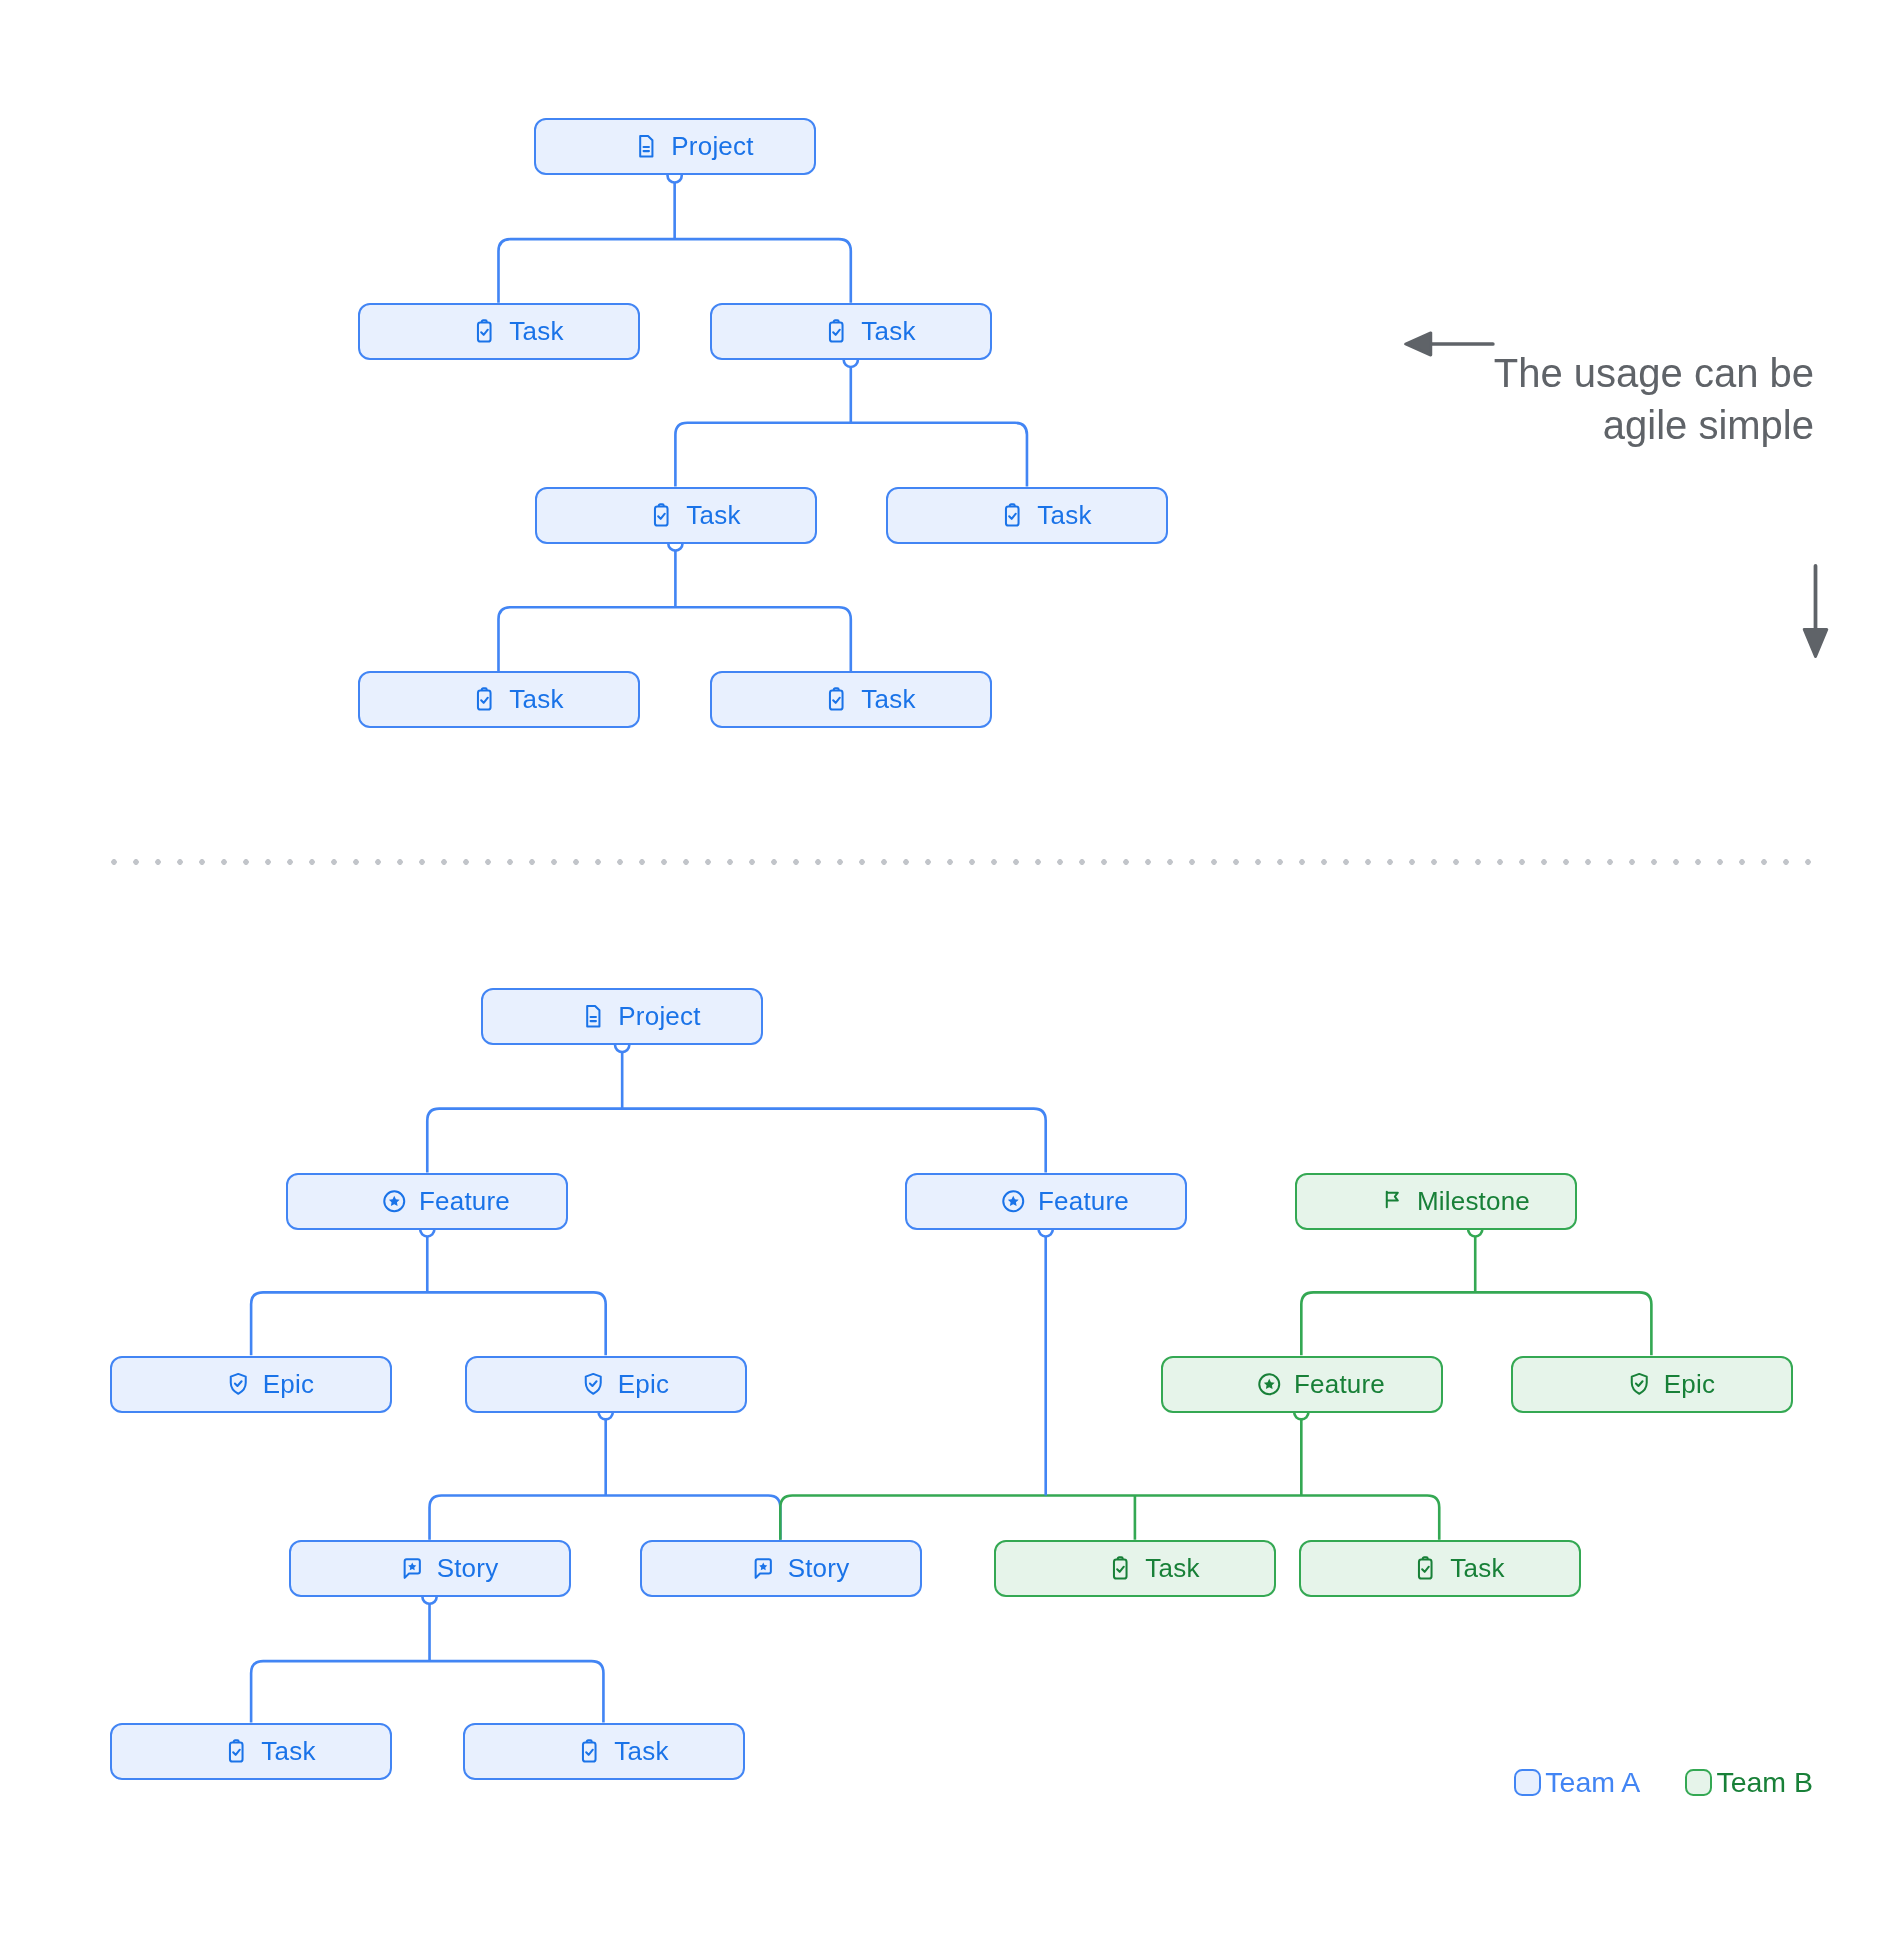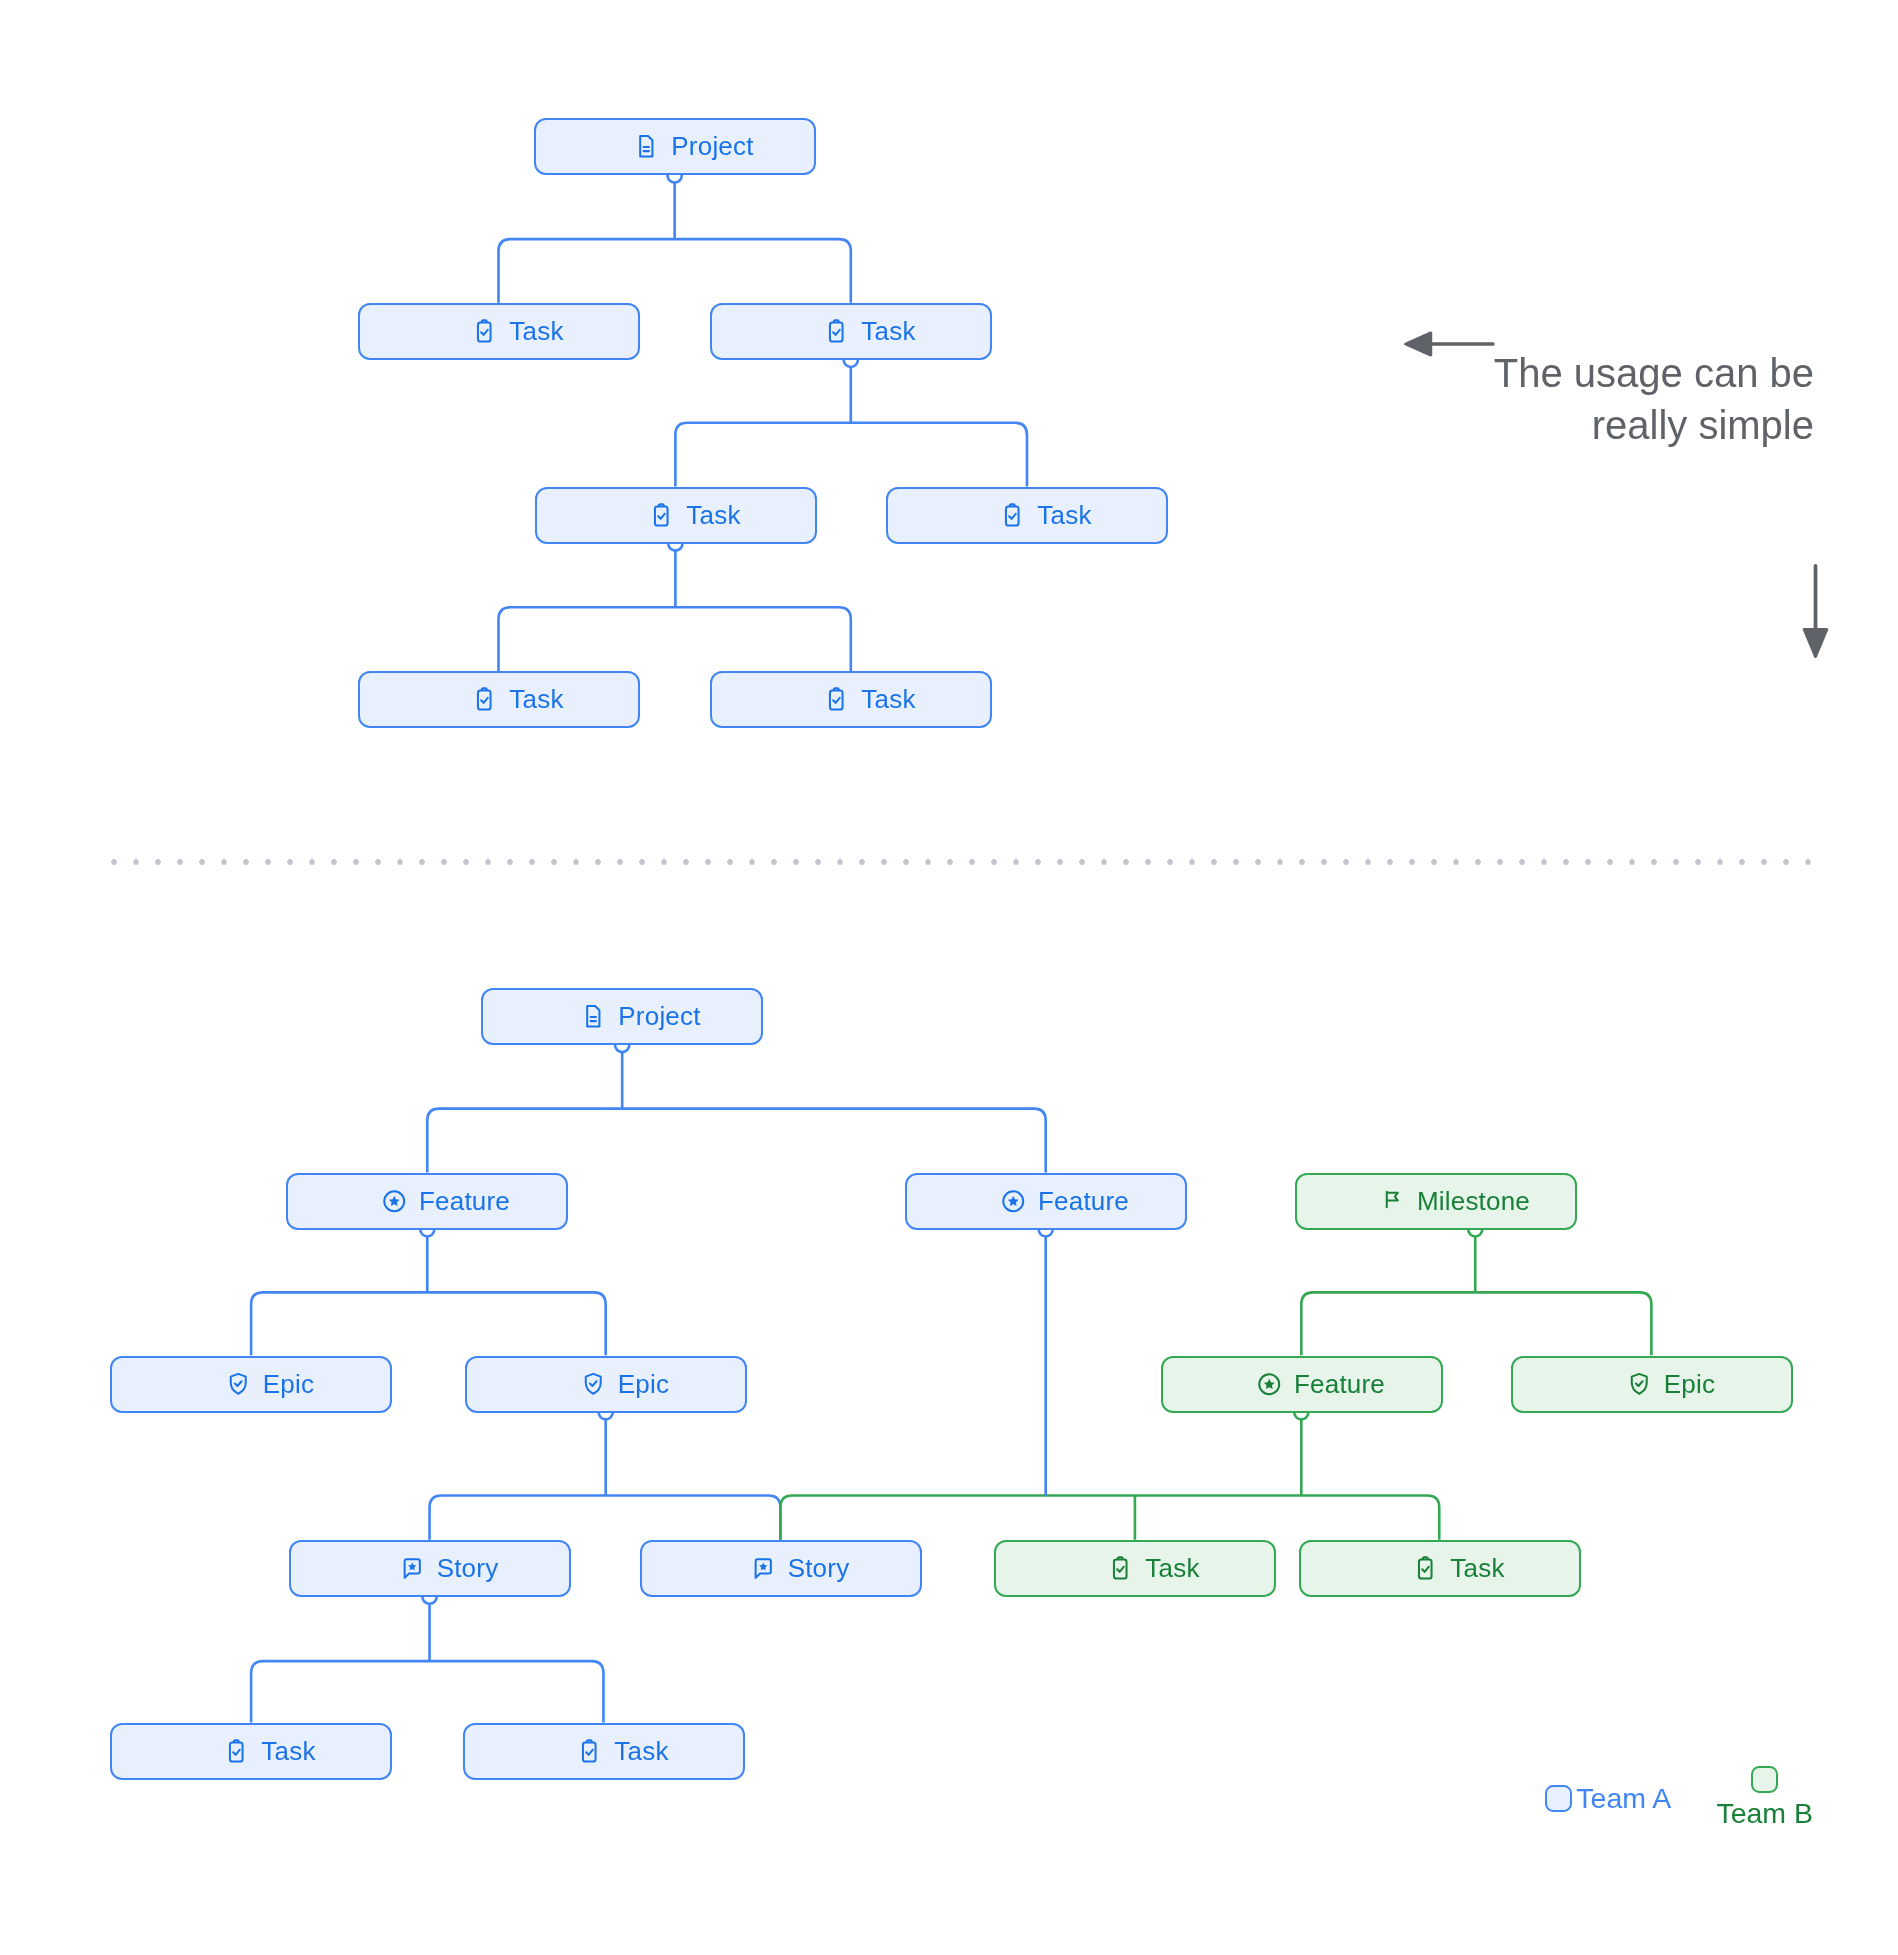--- a/index.html
+++ b/index.html
@@ -25,21 +25,21 @@
   .ann-block{margin-bottom:13.5px;}
   .arrow{position:absolute;}
   .divider{
     position:absolute;left:103px;top:858px;width:1714px;height:7.5px;
     background:radial-gradient(circle, var(--dot) 2.5px, transparent 3px) 0 50%/22px 7.5px repeat-x;
   }
   .legend{position:absolute;top:1766px;right:85px;display:flex;gap:45px;align-items:center;}
   .legend-item{display:flex;align-items:center;gap:4px;font-size:28.5px;font-weight:500;}
   .legend-item .swatch{width:27px;height:27px;box-sizing:border-box;border:2.6px solid;border-radius:8.2px;}
   .legend-item.team-A{color:var(--team-a-border);}
-  .legend-item.team-B{color:var(--team-b-text);flex-direction:column;}
+  .legend-item.team-B{color:var(--team-b-text);}
   .legend-item.team-A .swatch{background:var(--team-a-fill);border-color:var(--team-a-border);}
   .legend-item.team-B .swatch{background:var(--team-b-fill);border-color:var(--team-b-border);}
 </style>
 </head>
 <body>
 
 <div class="canvas">
 
   <svg id="edge-layer" viewBox="0 0 2532 2608" width="1898" height="1955">
       <line x1="900" y1="243.5" x2="900" y2="319" stroke="#4285F4" stroke-width="3.5"></line>
@@ -279,21 +279,21 @@
     </div>
 
   <svg class="arrow" style="left:1399px;top:327px" width="99" height="34" viewBox="0 0 132 46">
     <line x1="126" y1="23" x2="36" y2="23" stroke="#5F6368" stroke-width="5" stroke-linecap="round"></line>
     <path d="M8 23 L42 8 L42 38 Z" fill="#5F6368" stroke="#5F6368" stroke-width="4" stroke-linejoin="round"></path>
   </svg>
 
   <div class="annotation">
     <div class="ann-block">
       <div>The usage can be</div>
-      <div>really simple</div>
+      <div>agile simple</div>
     </div>
   </div>
 
   <svg class="arrow" style="left:1799px;top:562px" width="33" height="99" viewBox="0 0 44 132">
     <line x1="22" y1="5" x2="22" y2="94" stroke="#5F6368" stroke-width="5" stroke-linecap="round"></line>
     <path d="M22 126 L7 90 L37 90 Z" fill="#5F6368" stroke="#5F6368" stroke-width="4" stroke-linejoin="round"></path>
   </svg>
 
   <div class="divider"></div>
 

